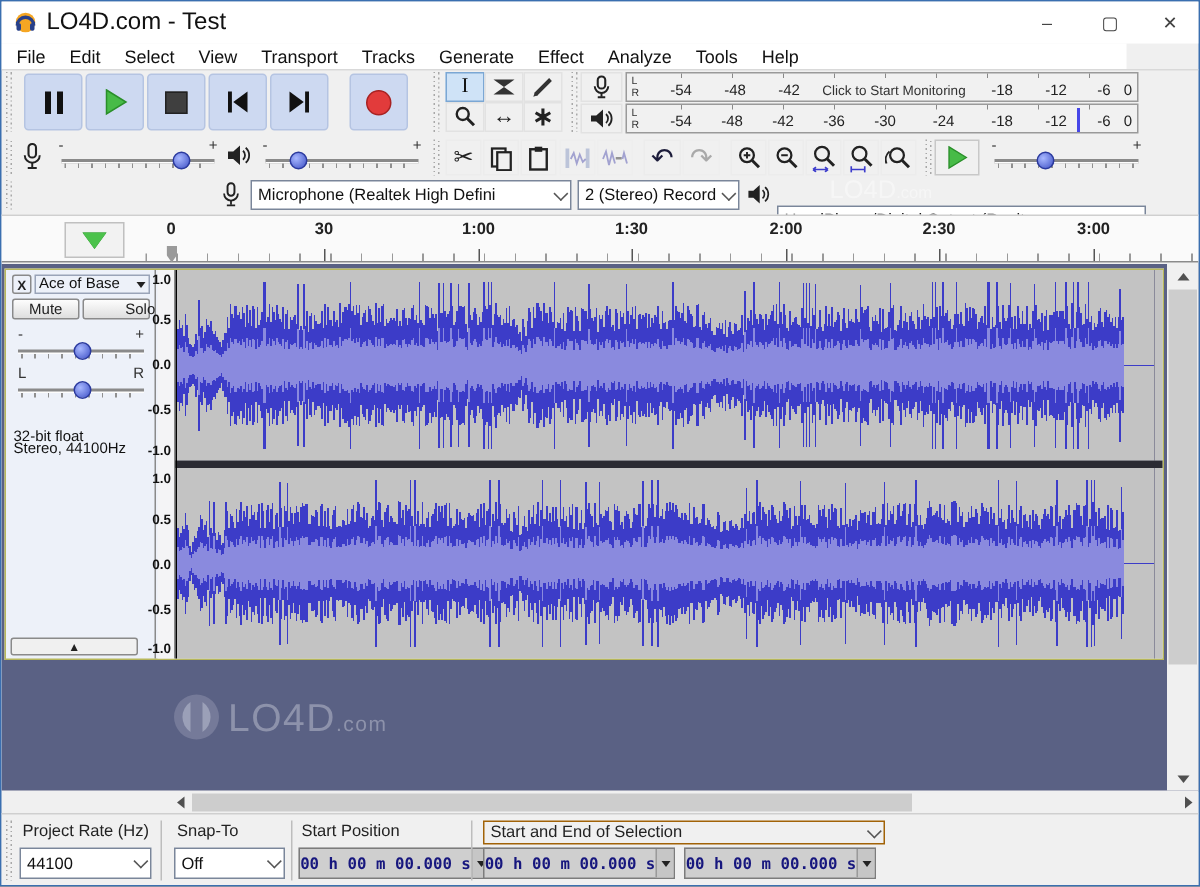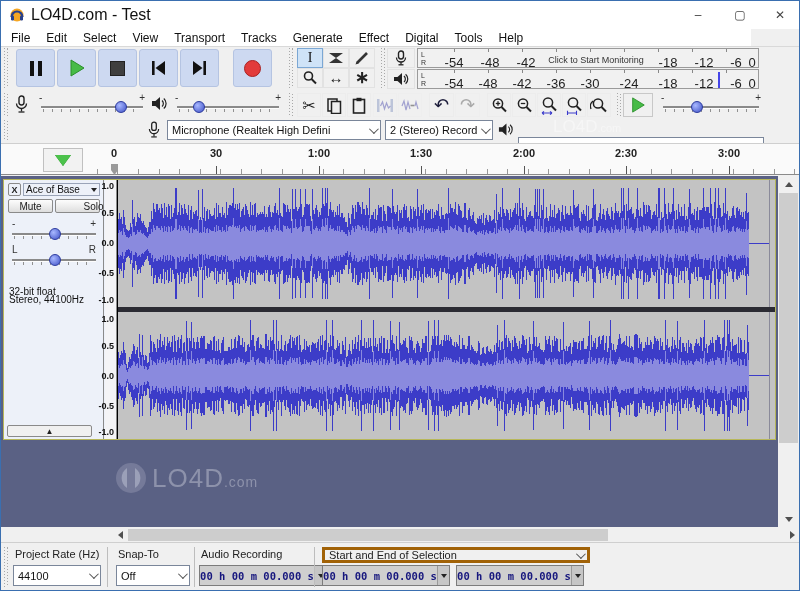--- a/index.html
+++ b/index.html
@@ -28,21 +28,21 @@
   .chev{width:6px;height:6px;border-right:1.2px solid #555;border-bottom:1.2px solid #555;transform:rotate(45deg) translateY(-2px);flex:none;}
   
   .sl-line{position:absolute;left:4px;right:4px;top:14px;height:2px;background:#8a8a8a;border-bottom:1px solid #fdfdfd;}
   .sl-ticks{position:absolute;left:6px;right:6px;top:17px;height:3px;
             background-image:repeating-linear-gradient(to right,#909090 0 1px,transparent 1px 9px);}
   .sl-thumb{position:absolute;top:9px;width:10px;height:10px;border-radius:50%;
             background:radial-gradient(circle at 35% 35%,#a8b8ff,#3f51c6);border:1px solid #2b3a9e;}
   .sl-end{position:absolute;top:0;font-size:10px;color:#333;}
   
   .meter{background:#f1f1f1;border:1px solid #9a9a9a;}
-  .mlabel{position:absolute;font-size:13px;color:#222;transform:translateX(-50%);top:6px;}
+  .mlabel{position:absolute;font-size:10px;color:#222;transform:translateX(-50%);top:6px;}
   .mticks{position:absolute;left:36px;right:4px;top:0;height:3px;
           background-image:repeating-linear-gradient(to right,#888 0 1px,transparent 1px 34px);}
   .mlr{position:absolute;left:3px;font-size:7px;color:#333;line-height:7px;}
   
   .rulerlbl{position:absolute;top:3px;font-size:11px;color:#222;transform:translateX(-50%);font-weight:bold;}
   .majortick{position:absolute;bottom:0;width:1px;height:8px;background:#555;}
   
   .scalelbl{position:absolute;right:2px;font-size:9px;font-weight:bold;color:#111;transform:translateY(-50%);}
   .smallbtn{background:linear-gradient(#fdfdfd,#dedede);border:1px solid #8a8a8a;border-radius:2px;
             font-size:10px;color:#222;display:flex;align-items:center;justify-content:center;}
@@ -86,21 +86,21 @@
 
   <div class="abs menubar">
     <span class="menu-item">File</span>
     <span class="menu-item">Edit</span>
     <span class="menu-item">Select</span>
     <span class="menu-item">View</span>
     <span class="menu-item">Transport</span>
     <span class="menu-item">Tracks</span>
     <span class="menu-item">Generate</span>
     <span class="menu-item">Effect</span>
-    <span class="menu-item">Digital</span>
+    <span class="menu-item">Analyze</span>
     <span class="menu-item">Tools</span>
     <span class="menu-item">Help</span>
   </div>
   <div class="abs" style="left:0;top:45px;width:798px;height:1px;background:#d9d9d9;"></div>
 
   <div class="abs grip" style="left:3px;top:47px;height:40px;"></div>
   <div class="abs tbtn" style="left:15px;top:48px;width:39px;height:38px;">
     <span style="display:flex;gap:4px;">
         <span style="width:4px;height:15px;background:#111;"></span>
         <span style="width:4px;height:15px;background:#111;"></span>
@@ -473,30 +473,30 @@
     </div>
     <div class="abs vsep" style="left:106px;top:4px;height:40px;"></div>
 
     <div class="abs statlbl txt" style="left:117px;top:5px;">Snap-To</div>
     <div class="abs combo" style="left:115px;top:22px;width:74px;height:21px;">
       <span class="ct">Off</span>
         <span class="chev"></span>
     </div>
     <div class="abs vsep" style="left:193px;top:4px;height:40px;"></div>
 
-    <div class="abs statlbl txt" style="left:200px;top:5px;">Audio Recording</div>
+    <div class="abs statlbl txt" style="left:200px;top:5px;">Start Position</div>
     <div class="abs timefield" style="left:198px;top:22px;width:128px;height:21px;">
       <span class="tf-text">00 h 00 m 00.000 s</span>
       <span class="tf-arrow">
           <span class="tri-sm-dn"></span>
         </span>
     </div>
     <div class="abs vsep" style="left:313px;top:4px;height:40px;"></div>
 
-    <div class="abs" style="left:321px;top:4px;width:268px;height:16px;display:flex;align-items:center;border:3px solid #a16207;background:#f0f0f0;padding:0 4px;">
+    <div class="abs" style="left:321px;top:4px;width:268px;height:16px;display:flex;align-items:center;border:1px solid #a16207;background:#f0f0f0;padding:0 4px;">
       <span class="statlbl txt" style="flex:1;">Start and End of Selection</span>
       <span class="chev"></span>
     </div>
     <div class="abs timefield" style="left:321px;top:22px;width:128px;height:21px;">
       <span class="tf-text">00 h 00 m 00.000 s</span>
       <span class="tf-arrow">
           <span class="tri-sm-dn"></span>
         </span>
     </div>
     <div class="abs timefield" style="left:455px;top:22px;width:128px;height:21px;">

